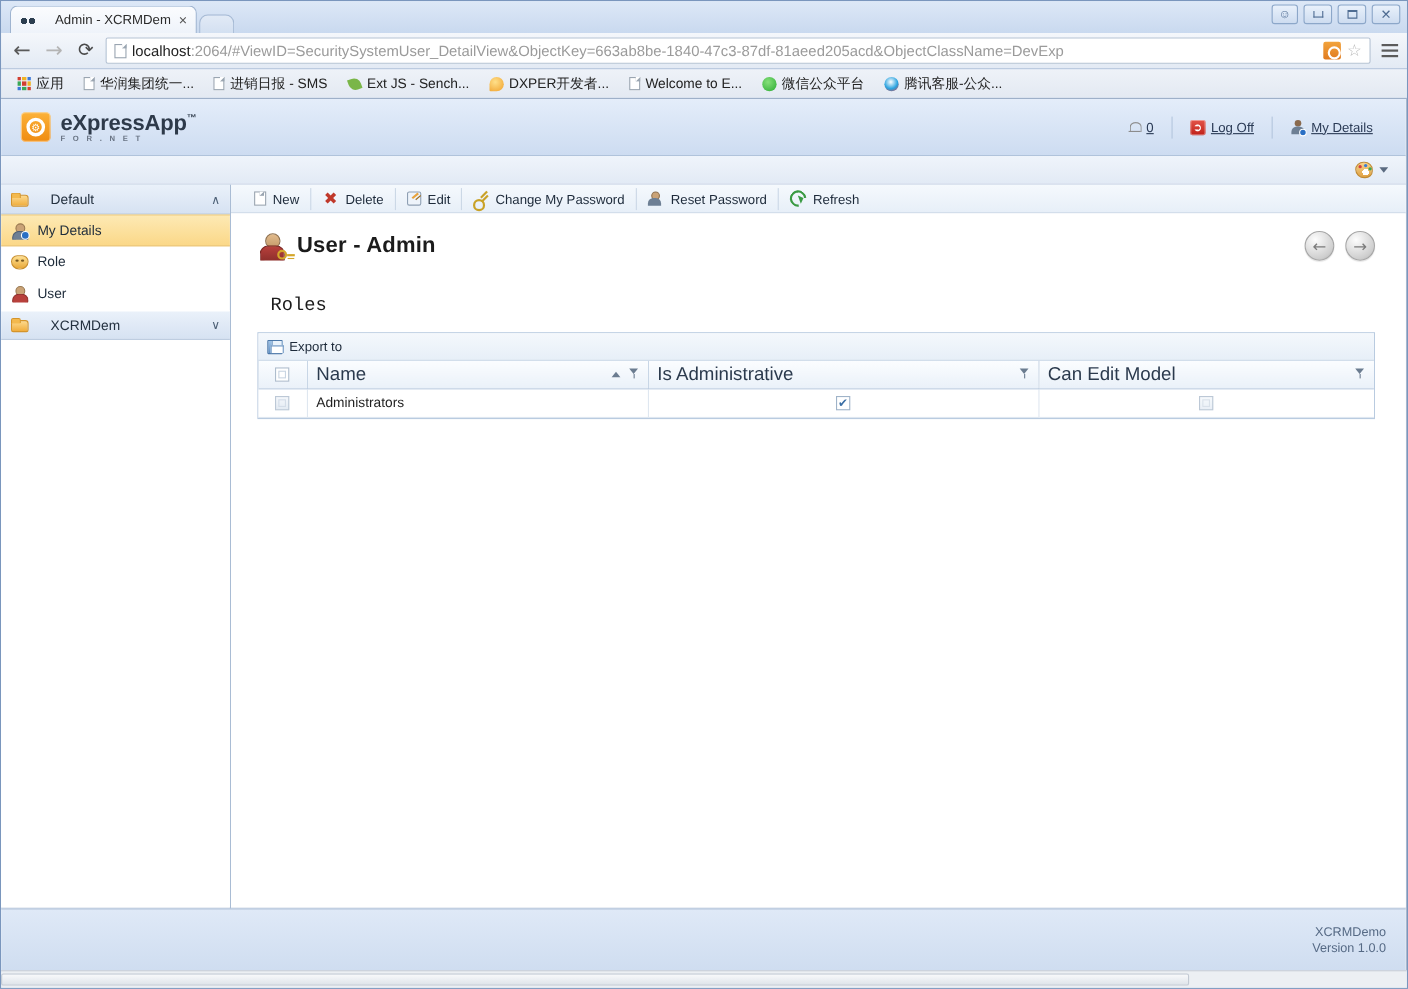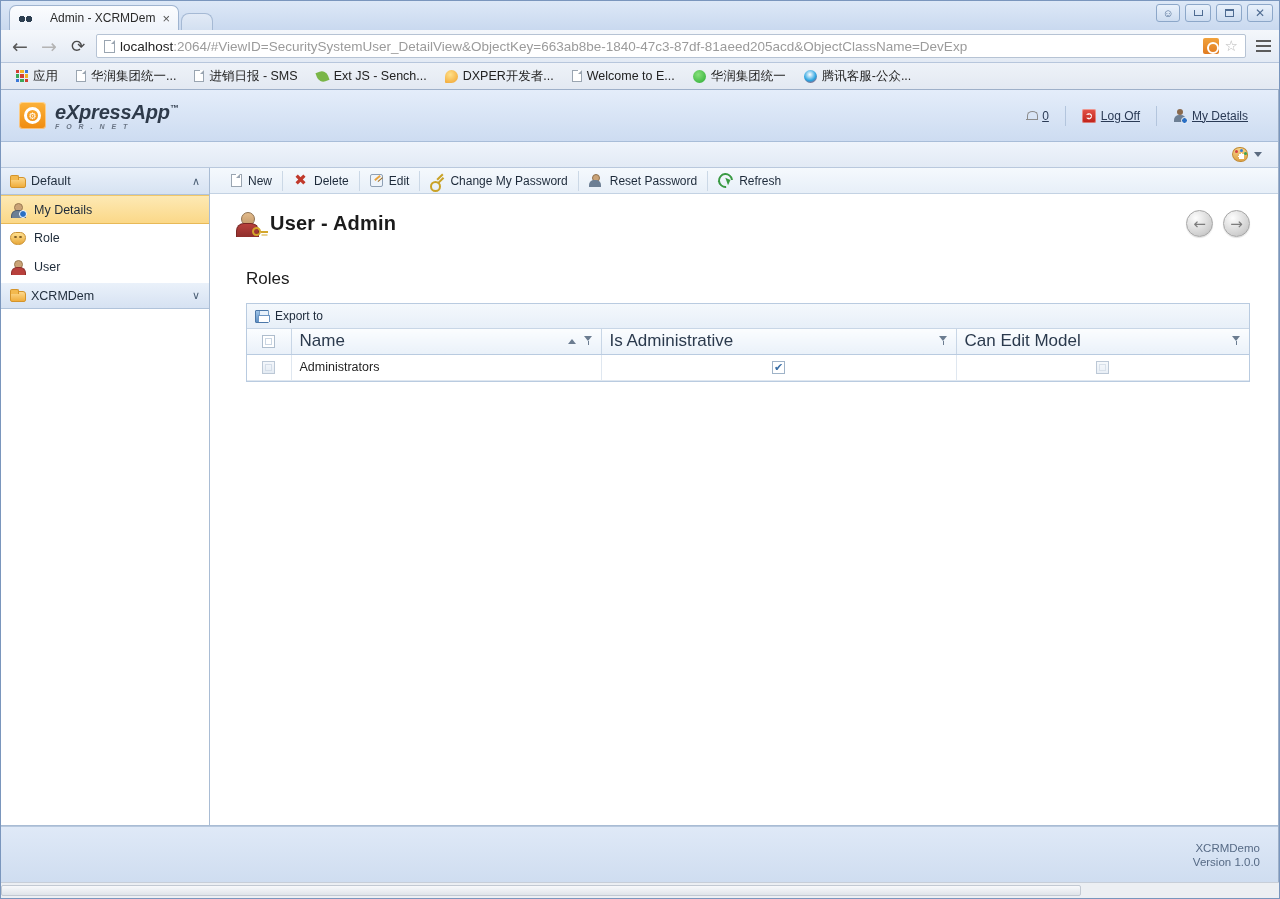--- a/index.html
+++ b/index.html
@@ -191,21 +191,21 @@
     background: linear-gradient(#fcb23a, #ef8b10);
     display: flex; align-items: center; justify-content: center;
     box-shadow: inset 0 0 0 1px rgba(255,255,255,.45);
   }
   .logo-gear {
     width: 17px; height: 17px; border-radius: 50%;
     border: 3px solid #fff; position: relative;
     display: flex; align-items: center; justify-content: center;
     font-size: 9px; color: #fff;
   }
-  .logo-text { line-height: 1; font-style: italic; }
+  .logo-text { line-height: 1; }
   .logo-name { font-size: 20px; font-weight: bold; color: #2e3a4a; letter-spacing: -.2px; }
   .logo-name sup { font-size: 9px; vertical-align: super; }
   .logo-sub {
     font-size: 7px; color: #6a7585; letter-spacing: 2.5px;
     margin-top: 1px; font-weight: bold;
   }
   .header-links { display: flex; align-items: center; font-size: 12px; }
   .hlink {
     display: flex; align-items: center; gap: 5px;
     padding: 0 16px; color: #2a3a55; cursor: pointer;
@@ -279,21 +279,21 @@
 
   
   .sidebar {
     width: 209px; flex: 0 0 auto;
     background: #fff; border-right: 1px solid #a9bcd4;
     display: flex; flex-direction: column;
     border-bottom: 1px solid #a9bcd4;
   }
   .nav-group-head {
     height: 27px; display: flex; align-items: center;
-    padding: 0 9px; gap: 5px; cursor: pointer;
+    padding: 0 9px; gap: 20px; cursor: pointer;
     background: linear-gradient(#eaf1fa, #d6e2f2);
     border-bottom: 1px solid #b0c3da;
     border-top: 1px solid #fff;
     font-size: 12.5px; color: #23303f;
   }
   .nav-group-head:first-child { border-top: none; }
   .nav-chevron {
     margin-left: auto; font-size: 11px; color: #4d6076;
     font-family: "DejaVu Sans", sans-serif;
   }
@@ -483,27 +483,27 @@
   }
   .cb {
     width: 12px; height: 12px; border: 1px solid #b9c2cc;
     background: linear-gradient(#f9fbfd, #edf1f6);
     display: flex; align-items: center; justify-content: center;
     flex: 0 0 auto; font-size: 10px; color: #9bb7d4;
     font-family: "DejaVu Sans", sans-serif; line-height: 1;
   }
 
   .section-title {
-    font-size: 17px; color: #1b1b1b; margin: 32px 0 14px 12px;
+    font-size: 17px; color: #1b1b1b; margin: 32px 0 14px 12px; font-family: Liberation Mono, monospace;
   }
 
   
   .grid-panel {
     border: 1px solid #b9cbe0; background: #fff;
-    margin-left: 12px; margin-right: 0;
+    margin-left: 0; margin-right: 0;
   }
   .grid-toolbar {
     height: 25px; display: flex; align-items: center; gap: 6px;
     padding: 0 8px;
     background: linear-gradient(#f4f8fc, #e7eff8);
     border-bottom: 1px solid #c8d6e6;
     font-size: 12px; color: #1d2a3a;
   }
   .export-ic {
     width: 14px; height: 13px; flex: 0 0 auto; position: relative;
@@ -740,21 +740,21 @@
     <div class="bm">
       <span class="bm-ic orange"></span>
       <span>DXPER开发者...</span>
     </div>
     <div class="bm">
       <span class="bm-doc"></span>
       <span>Welcome to E...</span>
     </div>
     <div class="bm">
       <span class="bm-ic green"></span>
-      <span>华润集团统一</span>
+      <span>微信公众平台</span>
     </div>
     <div class="bm">
       <span class="bm-ic tencent"></span>
       <span>腾讯客服-公众...</span>
     </div>
   </div>
 
   <div class="viewport">
 
     <div class="app-header">

